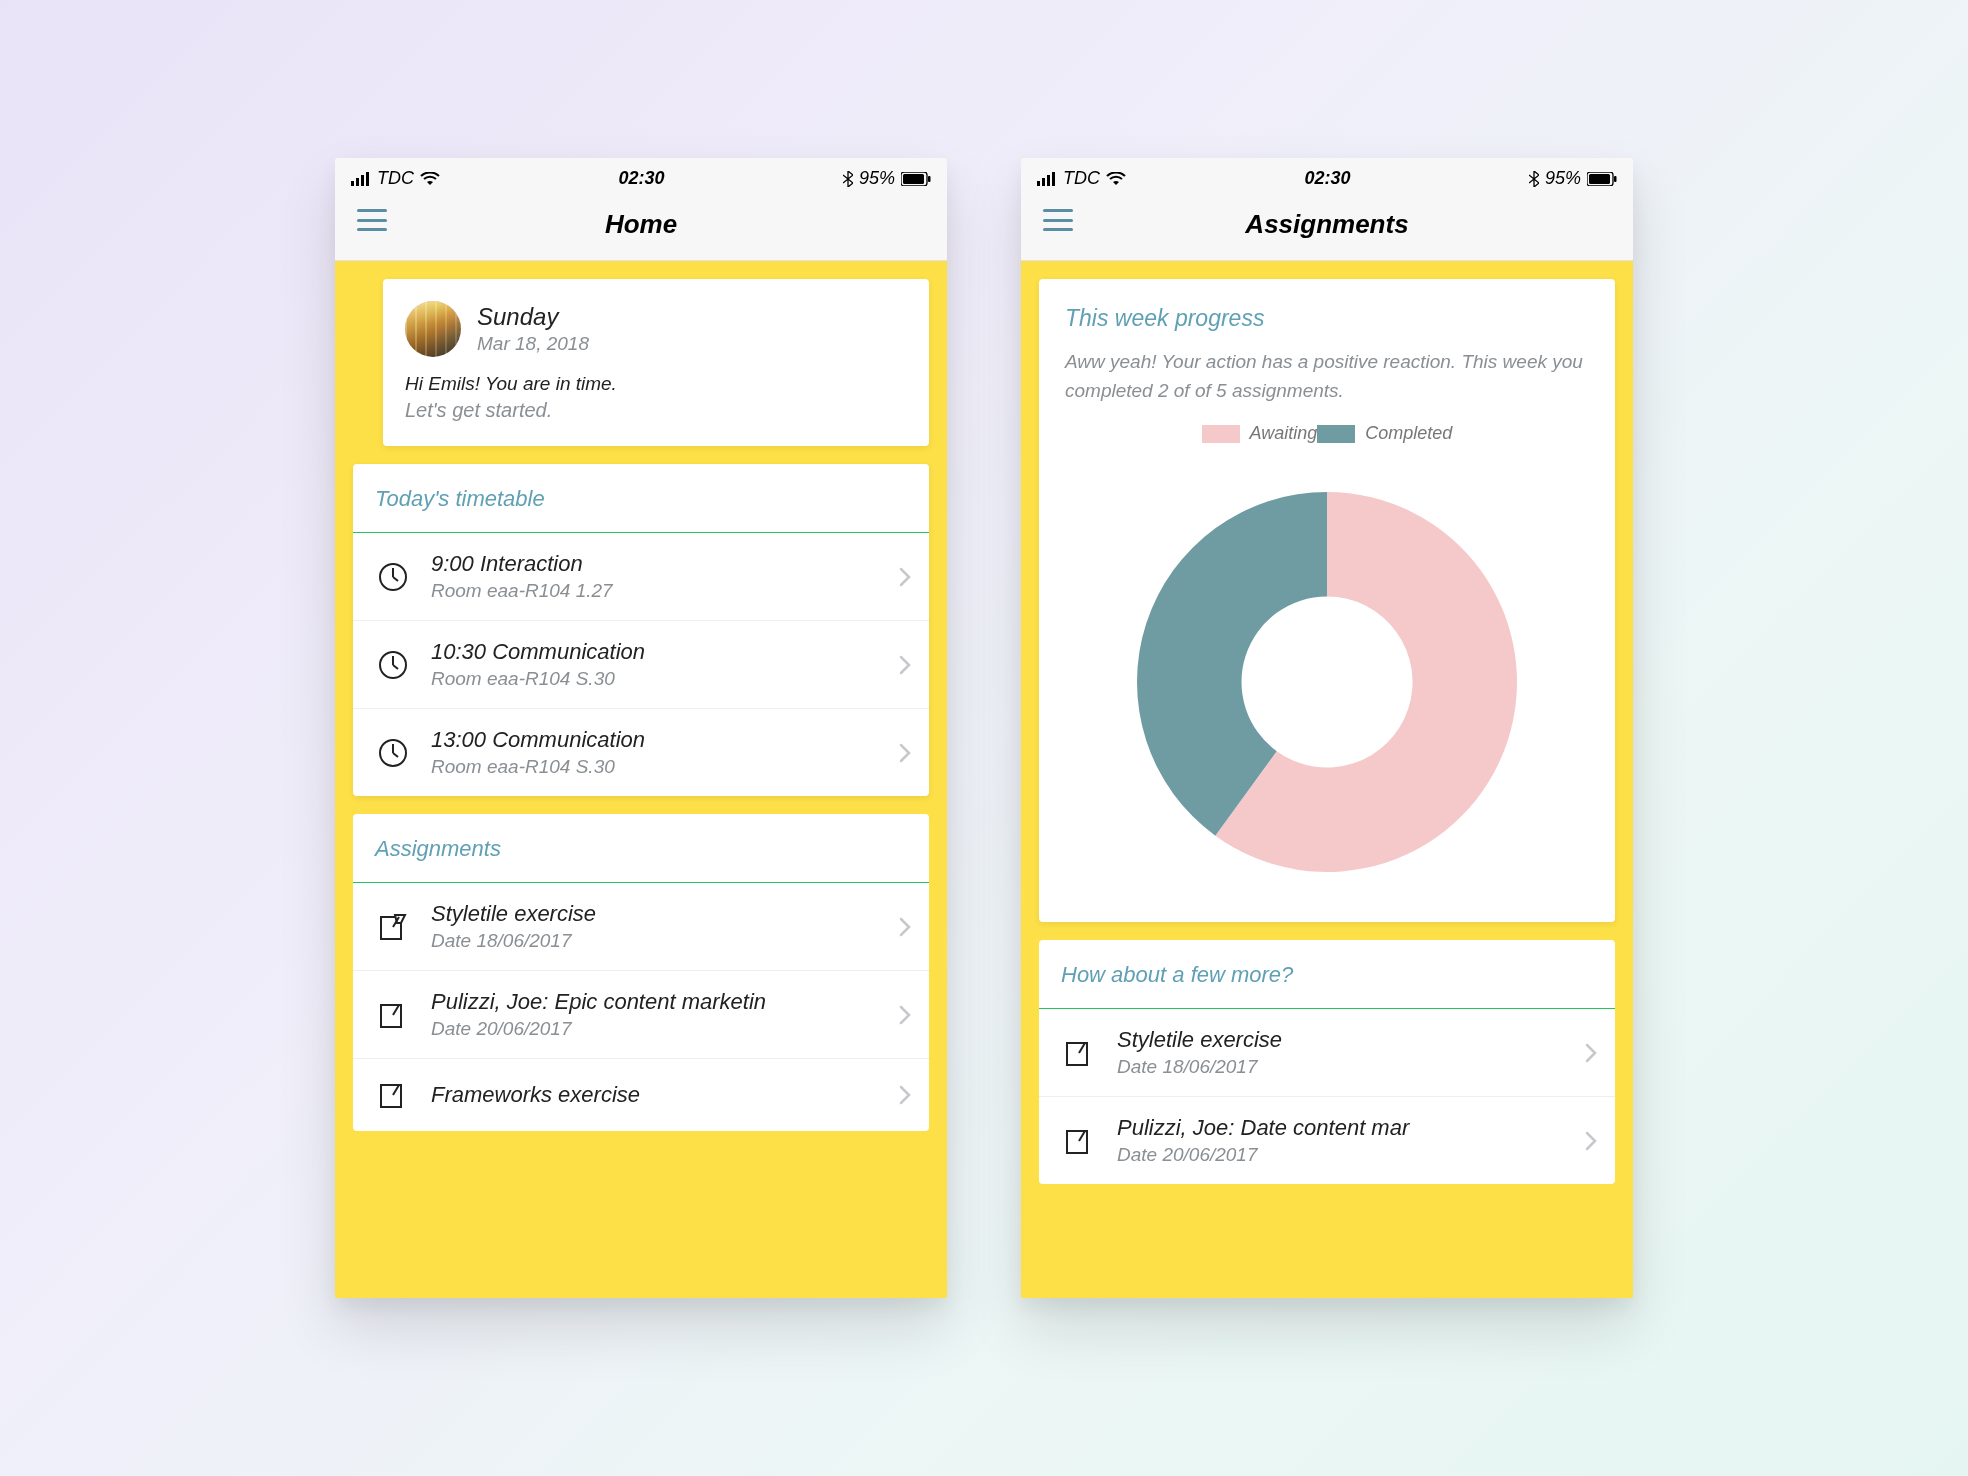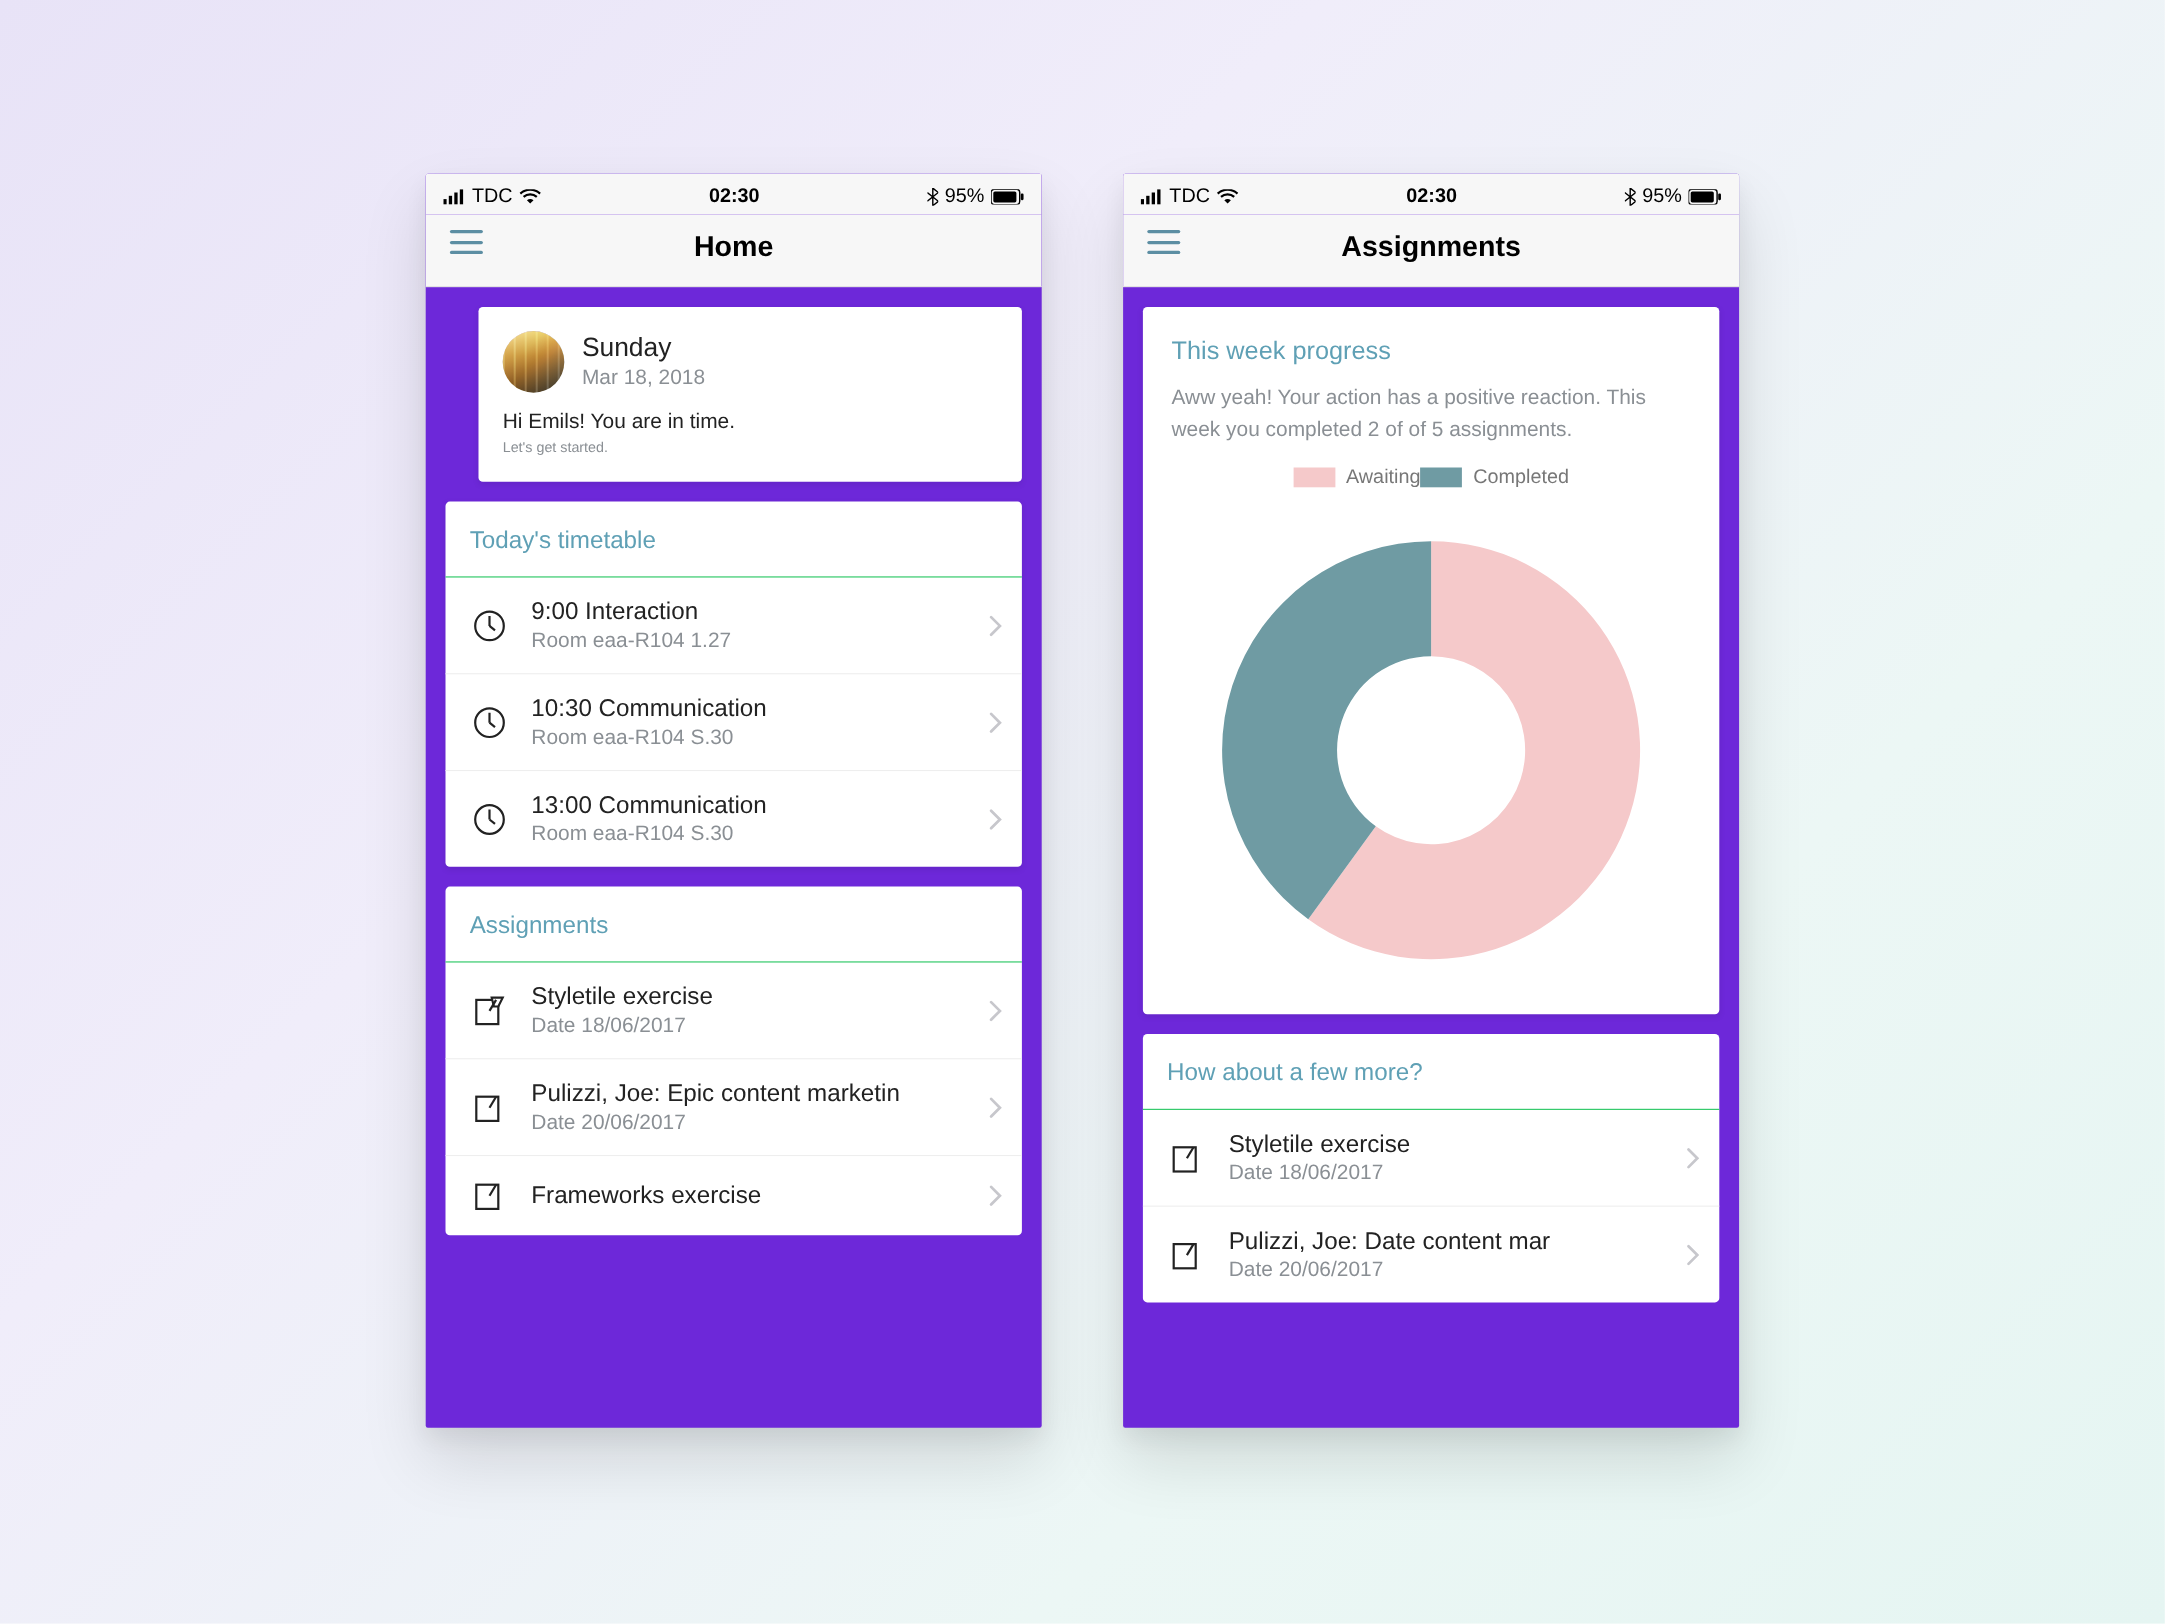--- a/index.html
+++ b/index.html
@@ -7,27 +7,28 @@
     font-family: -apple-system, BlinkMacSystemFont, "Segoe UI", Helvetica, Arial, sans-serif;
     background: linear-gradient(135deg, #e8e3f7 0%, #f0edfa 35%, #ecf7f5 70%, #e5f5f2 100%);
     width: 1968px; height: 1476px;
     display: flex;
     justify-content: center;
     align-items: flex-start;
     gap: 74px;
     padding-top: 158px;
   }
   .phone {
-    width: 560px;
+    width: 612px;
     height: 1140px;
-    background: #6d28d9;
+    background: #fde047;
     border-radius: 2px;
     box-shadow: 0 30px 60px rgba(0,0,0,0.12), 0 10px 20px rgba(0,0,0,0.06);
     overflow: hidden;
     position: relative;
+    font-style: italic;
   }
   .statusbar {
     display:flex; justify-content:space-between; align-items:center;
     padding: 10px 16px 6px 16px;
     font-size: 18px; font-weight:500;
     color:#000;
     background:#f7f7f7;
   }
   .sb-left, .sb-right { display:flex; align-items:center; gap:6px; }
   .sb-center { font-weight:600; }
@@ -66,21 +67,21 @@
   .avatar::before {
     content:""; position:absolute; inset:0;
     background:
       linear-gradient(90deg, rgba(255,255,255,0.3) 0 2px, transparent 2px 10px) 0 0/10px 100%,
       linear-gradient(180deg, #e8d5b5 0%, #b89968 40%, #6b5a3f 100%);
     mix-blend-mode:overlay;
   }
   .greet-day { font-size:24px; font-weight:400; color:#222; }
   .greet-date { font-size:19px; color:#8a8f94; margin-top:2px; }
   .greet-msg { font-size:19px; color:#222; margin-bottom:4px; }
-  .greet-sub { font-size:13px; color:#8a8f94; }
+  .greet-sub { font-size:20px; color:#8a8f94; }
   .section-card {}
   .section-header {
     font-size:22px; color:#5fa0b5; font-weight:400;
     padding: 22px 24px 20px 22px;
     border-bottom:1px solid #22c55e;
   }
   .list-item {
     display:flex; align-items:center;
     padding: 18px 16px 18px 22px;
     border-bottom:1px solid #eeeeee;

